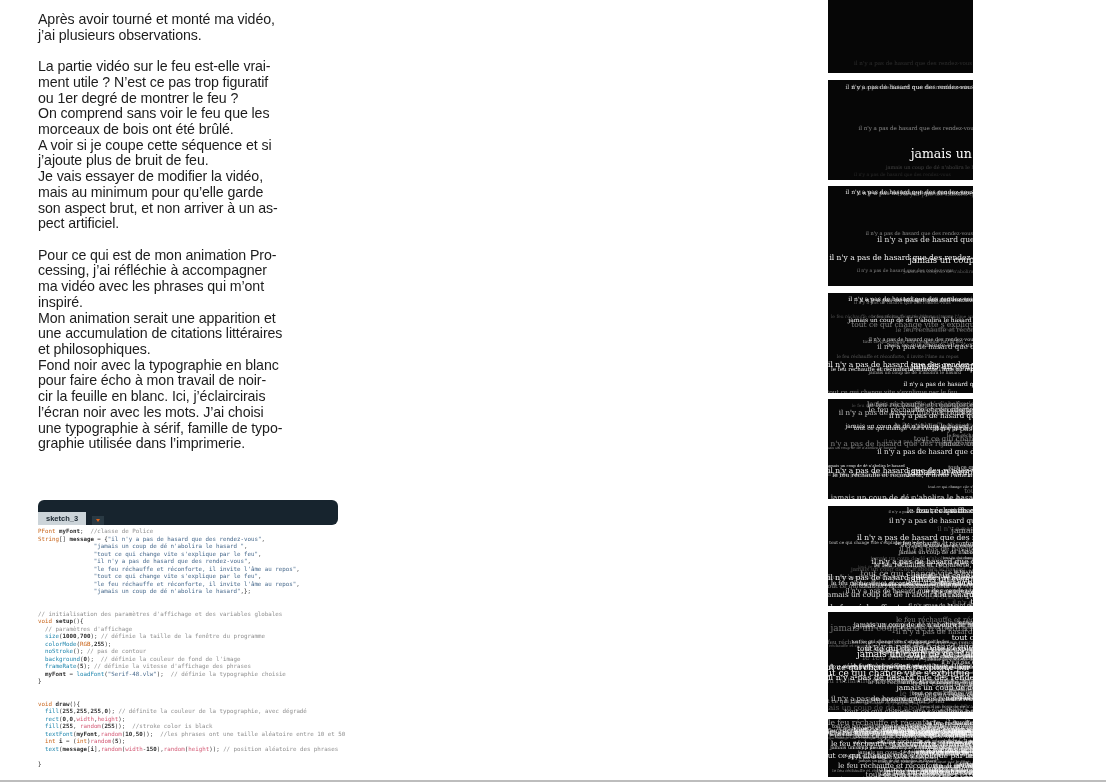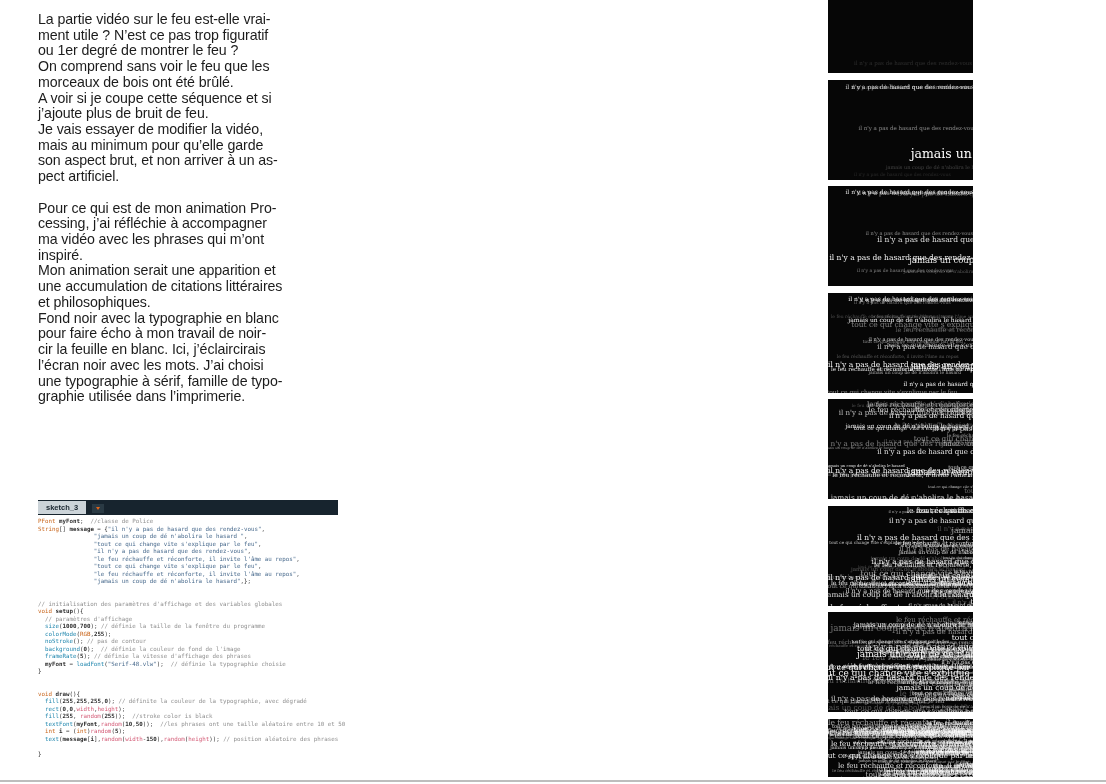--- a/index.html
+++ b/index.html
@@ -12,22 +12,22 @@
   *{box-sizing:border-box; margin:0; padding:0;}
   html,body{background:#fff;}
   .page{position:relative; width:1106px; height:784px; background:var(--c-page_background);
         overflow:hidden; font-family:"Liberation Sans", sans-serif;}
   .text-col{position:absolute; left:38px; top:12px; width:312px; color:var(--c-body_text);}
   .text-col h1{font-size:17.5px; font-weight:bold; letter-spacing:0.4px; margin:0 0 13px 0;}
   .para{font-size:14.2px; line-height:15.72px; letter-spacing:-0.1px; white-space:pre-line;
         margin-bottom:15.7px;}
   
   .code-block{position:absolute; left:38px; top:500px; width:300px;}
-  .tab-bar{position:relative; width:300px; height:15px; background:var(--c-tab_bar_background);
-           display:flex; align-items:center;}
+  .tab-bar{position:relative; width:300px; height:25px; background:var(--c-tab_bar_background);
+           display:flex; align-items:flex-end;border-radius:6px;}
   .tab{background:var(--c-tab_background); color:var(--c-tab_text); font-weight:bold;
        font-size:7.5px; line-height:13px; padding:0 8px; min-width:46px; text-align:center;}
   .tab-dd{width:12px; height:9px; margin:2px 0 0 6px; background:#2a3a44;
           display:flex; align-items:center; justify-content:center;}
   .arr{width:0; height:0; border-left:2.5px solid transparent; border-right:2.5px solid transparent;
        border-top:3.5px solid var(--c-dropdown_arrow);}
   .code-lines{padding-top:3px; font-family:"DejaVu Sans Mono", monospace; font-size:5.8px;
               line-height:7.5px; white-space:pre; color:var(--c-code_plain);}
   .code-line{height:7.5px;}
   .tk-k{color:var(--c-code_keyword);}
@@ -49,20 +49,22 @@
   .page-edge{position:absolute; left:0; top:780px; width:1106px; height:1.5px;
              background:var(--c-page_edge_line);}
 </style>
 </head>
 <body>
 
 <div class="page">
 
   <div class="text-col">
     <div>
+        <div class="para">Après avoir tourné et monté ma vidéo,
+j’ai plusieurs observations.</div>
         <div class="para">La partie vidéo sur le feu est-elle vrai-
 ment utile ? N’est ce pas trop figuratif
 ou 1er degré de montrer le feu ?
 On comprend sans voir le feu que les
 morceaux de bois ont été brûlé.
 A voir si je coupe cette séquence et si
 j’ajoute plus de bruit de feu.
 Je vais essayer de modifier la vidéo,
 mais au minimum pour qu’elle garde
 son aspect brut, et non arriver à un as-

